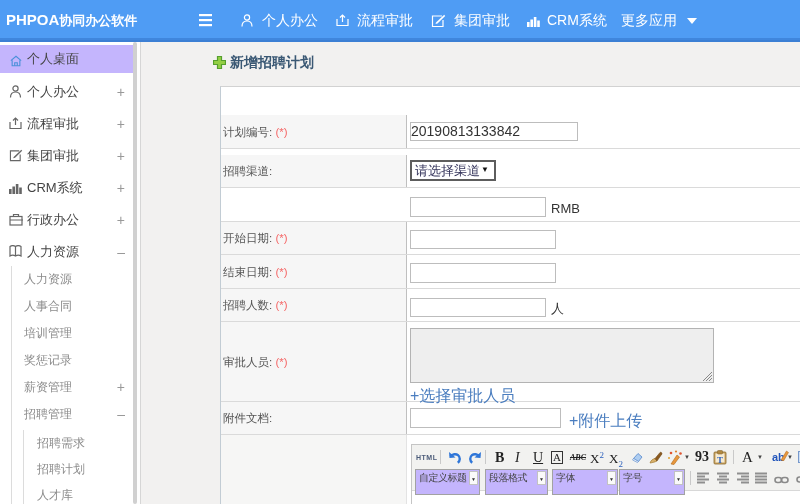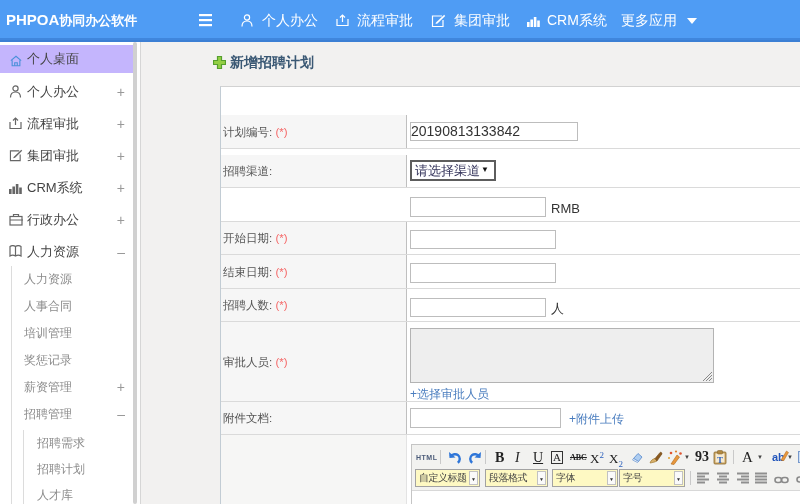--- a/index.html
+++ b/index.html
@@ -35,37 +35,37 @@
 #plus { position:absolute; left:213px; top:56px; }
 
 
 #tbl { position:absolute; left:220px; top:86px; width:580px; height:418px; background:#fff; border-top:1px solid #d2d2d2; border-left:1px solid #c2ccd4; }
 .row { position:absolute; left:0; width:579px; border-bottom:1px solid #dadada; }
 .lab { position:absolute; left:0; top:0; height:100%; width:186px; background:#f6f6f6; border-right:1px solid #bfbfbf; font-size:12px; color:#555; }
 .lab span.t { position:absolute; left:2px; top:50%; margin-top:-8px; line-height:16px; font-size:11.5px; }
 .lab .st { color:#f56a6a; }
 .ipt { position:absolute; background:#fff; border:1px solid #bdbdbd; }
 .after { position:absolute; font-size:13px; color:#333; }
-.link { position:absolute; font-size:12px; color:#4a7dbf; }
+.link { position:absolute; font-size:16px; color:#4a7dbf; }
 
 
 #sel { position:absolute; left:189px; top:5px; width:86px; height:21px; border:2px solid #5d5d5d; background:#fff; }
 #sel .st { position:absolute; left:3px; top:0; line-height:17px; font-size:13px; color:#33335a; }
 #sel .ar { position:absolute; right:5px; top:3px; font-size:8px; color:#111; }
 
 
 #ta { position:absolute; left:189px; top:6px; width:304px; height:55px; background:#eeeeee; border:1px solid #b3b3b3; }
 
 
 #ed { position:absolute; left:411px; top:444px; width:396px; height:70px; border:1px solid #c5c5c5; background:#fff; }
 #edtb { position:absolute; left:0; top:0; width:100%; height:46px; background:#f2f2f0; border-bottom:1px solid #d8d8d8; }
 .tbtn { position:absolute; font-size:12px; color:#222; }
 .serif { font-family:"Liberation Serif",serif; }
 .sep { position:absolute; top:5px; width:1px; height:14px; background:#c9c9c9; }
-.drop { position:absolute; top:24px; height:18px; background:#fef9c3; border:1px solid #a2a2a2; font-size:11px; color:#444; line-height:16px; white-space:nowrap; overflow:hidden; }
+.drop { position:absolute; top:24px; height:26px; background:#c4b5fd; border:1px solid #a2a2a2; font-size:11px; color:#444; line-height:16px; white-space:nowrap; overflow:hidden; }
 .drop .dtx { position:absolute; left:3px; top:0; font-size:10px; letter-spacing:-0.5px; }
 .drop .dar { position:absolute; right:1px; top:1px; width:9px; height:14px; border:1px solid #c2c2c2; background:#fafafa; text-align:center; font-size:5px; line-height:14px; color:#333; }
 .alico { position:absolute; top:27px; }
 </style>
 </head>
 <body>
 <div id="page">
 
   <div id="hdr"></div>
   <div id="hdrline"></div>
@@ -290,21 +290,21 @@
         </svg>
       <svg style="position:absolute; left:56px; top:6px;" width="14" height="13" viewBox="0 0 14 13">
           <path d="M13 1 L12.5 7 L6.5 6.5 Z" fill="#2f76d8"></path>
           <path d="M11.5 5.5 C9.5 3 6 2.5 4 4.2 C1.5 6.3 1.7 9.8 4.2 11.8" fill="none" stroke="#2f76d8" stroke-width="2.4"></path>
         </svg>
       <div class="sep" style="left:73px;"></div>
       <div class="tbtn serif" style="left:83px; top:5px; font-weight:bold; font-size:14px;">B</div>
       <div class="tbtn serif" style="left:103px; top:5px; font-style:italic; font-size:14px;">I</div>
       <div class="tbtn serif" style="left:121px; top:5px; text-decoration:underline; font-size:14px;">U</div>
       <div class="tbtn serif" style="left:139px; top:6px; font-size:11px; border:1px solid #333; padding:0 1px; line-height:11px;">A</div>
-      <div class="tbtn serif" style="left:158px; top:8px; font-size:8px; text-decoration:line-through; font-weight:bold;">ABC</div>
+      <div class="tbtn serif" style="left:158px; top:8px; font-size:8px; text-decoration:line-through; font-weight:bold;font-style:italic;">ABC</div>
       <div class="tbtn serif" style="left:178px; top:6px; font-size:13px;">X<span style="color:#2e62be;font-size:9px;vertical-align:super;line-height:0;">2</span></div>
       <div class="tbtn serif" style="left:197px; top:6px; font-size:13px;">X<span style="color:#2e62be;font-size:9px;vertical-align:sub;line-height:0;">2</span></div>
       <svg style="position:absolute; left:217px; top:7px;" width="14" height="11" viewBox="0 0 14 11">
           <path d="M4.5 6.5 L9 1.5 L13 5 L9.5 9.5 Z" fill="#aecdf0" stroke="#5588cc" stroke-width="0.8"></path>
           <path d="M4.5 6.5 L9.5 9.5 L8.5 10.5 L3.5 8 Z" fill="#e8f0fa" stroke="#5588cc" stroke-width="0.6"></path>
         </svg>
       <svg style="position:absolute; left:237px; top:6px;" width="14" height="13" viewBox="0 0 14 13">
           <path d="M1 12 C2 9 4 8 6 7.5 L8 10 C6 11 4 11.5 1 12 Z" fill="#d8b06a" stroke="#a07830" stroke-width="0.7"></path>
           <path d="M6 7.5 L11 1.5 C12 0.5 13.5 2 12.8 3.2 L8 10 Z" fill="#8a5a20" stroke="#6a4010" stroke-width="0.5"></path>
         </svg>

